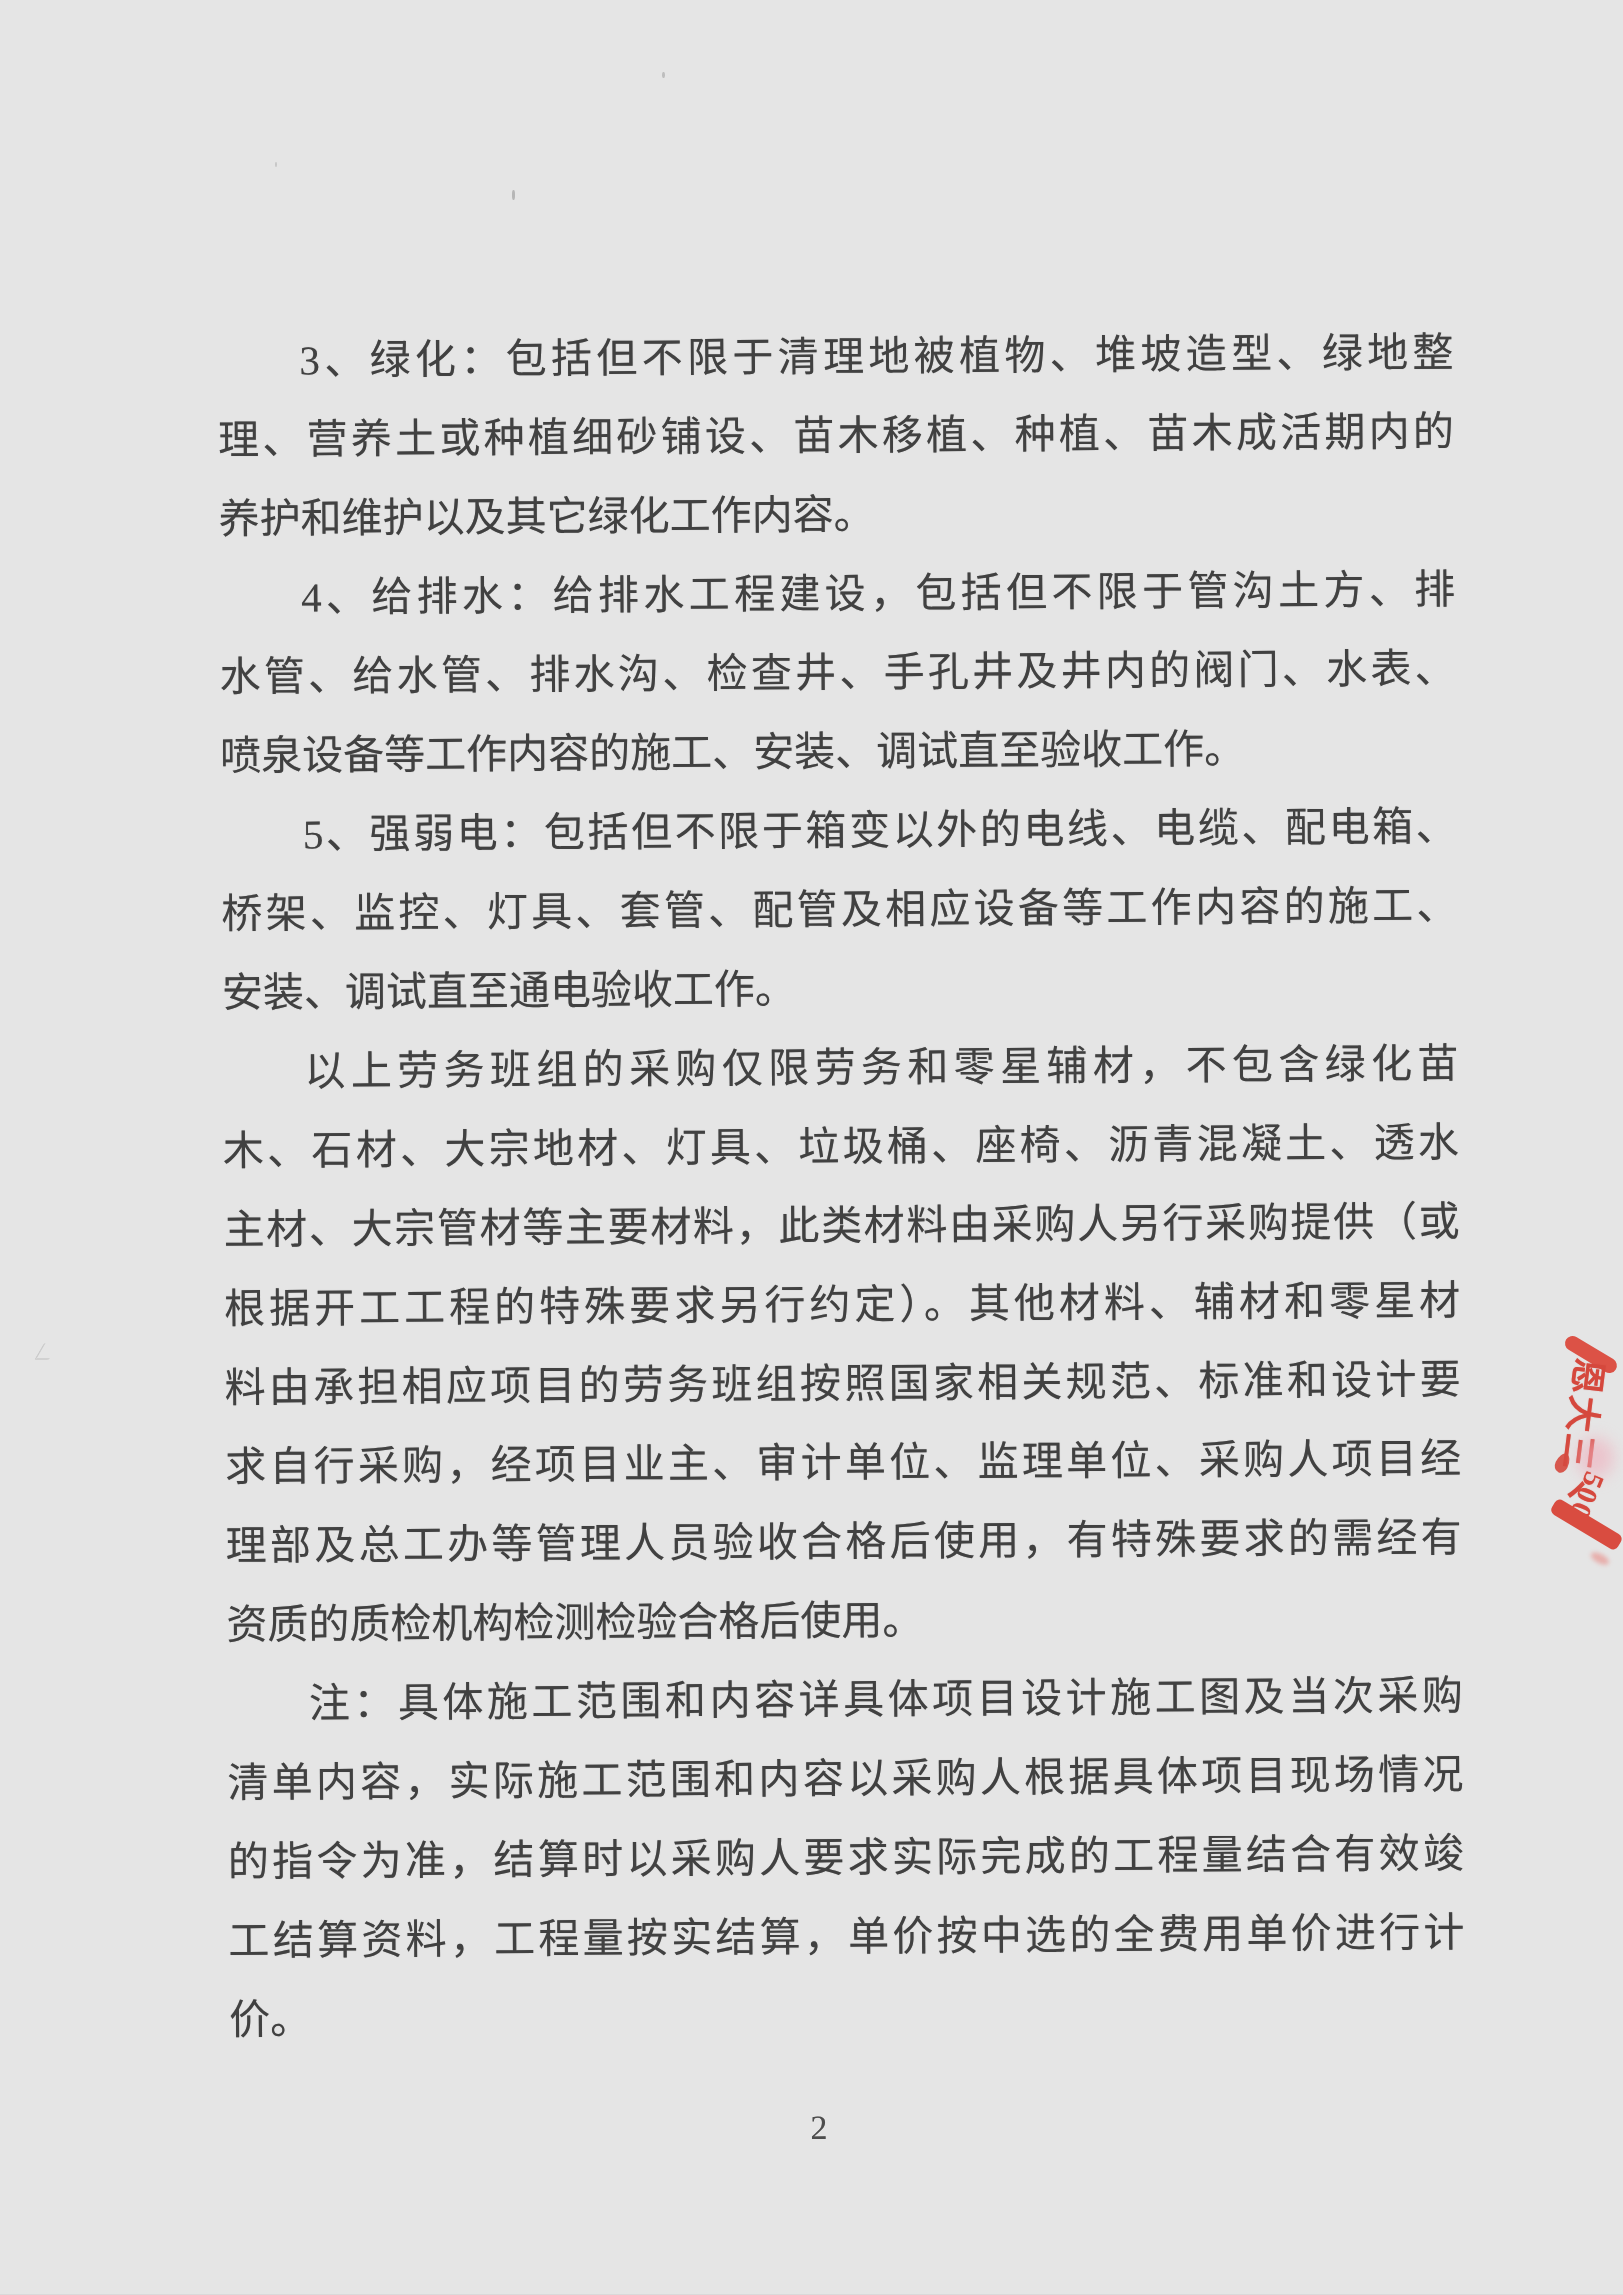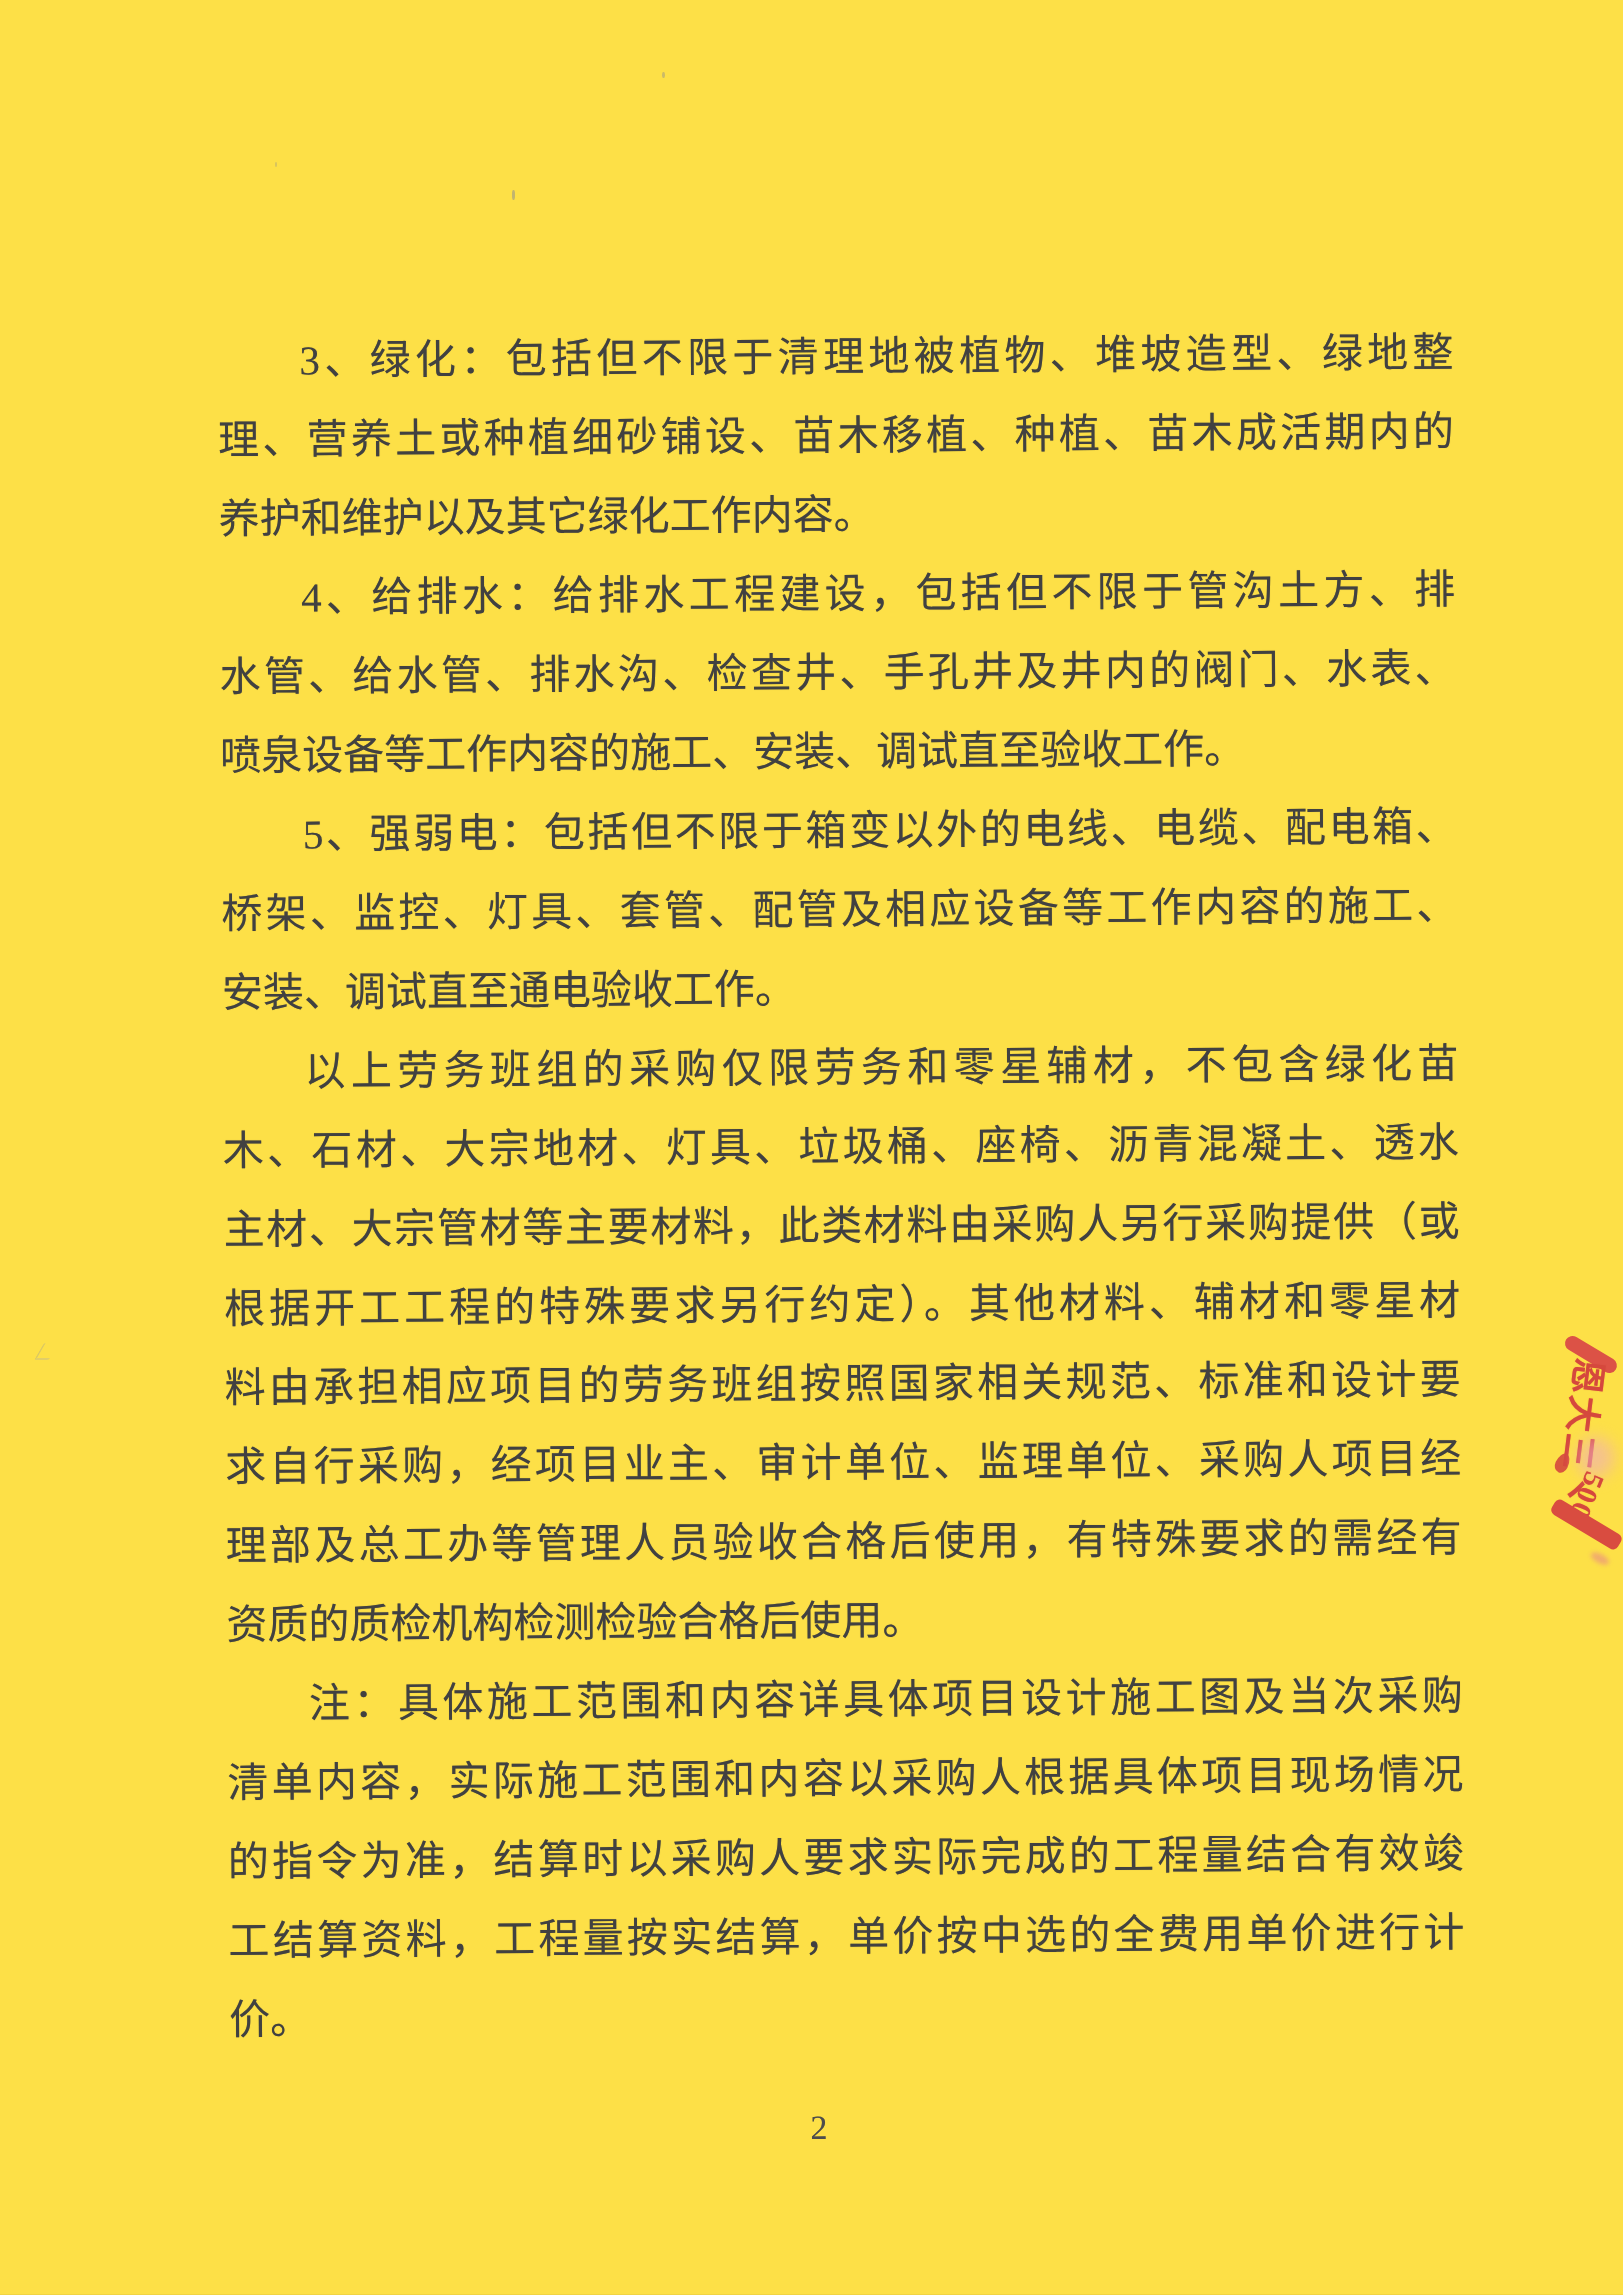--- a/index.html
+++ b/index.html
@@ -5,21 +5,21 @@
   html,body{margin:0;padding:0;}
   body{
     width:1624px;height:2295px;
     background:#fdfdfc;
     overflow:hidden;
     position:relative;
     font-family:"Liberation Serif","DejaVu Serif",serif;
   }
   .page{
     position:absolute;inset:0;
-    background:#fde047;
+    background:#e5e5e5;
   }
   .scan-tilt{
     position:absolute;inset:0;
     transform:rotate(-0.4deg);
     transform-origin:50% 50%;
   }
   .text-block{
     position:absolute;
     left:223px;top:318px;width:1236px;
     font-size:41px;

